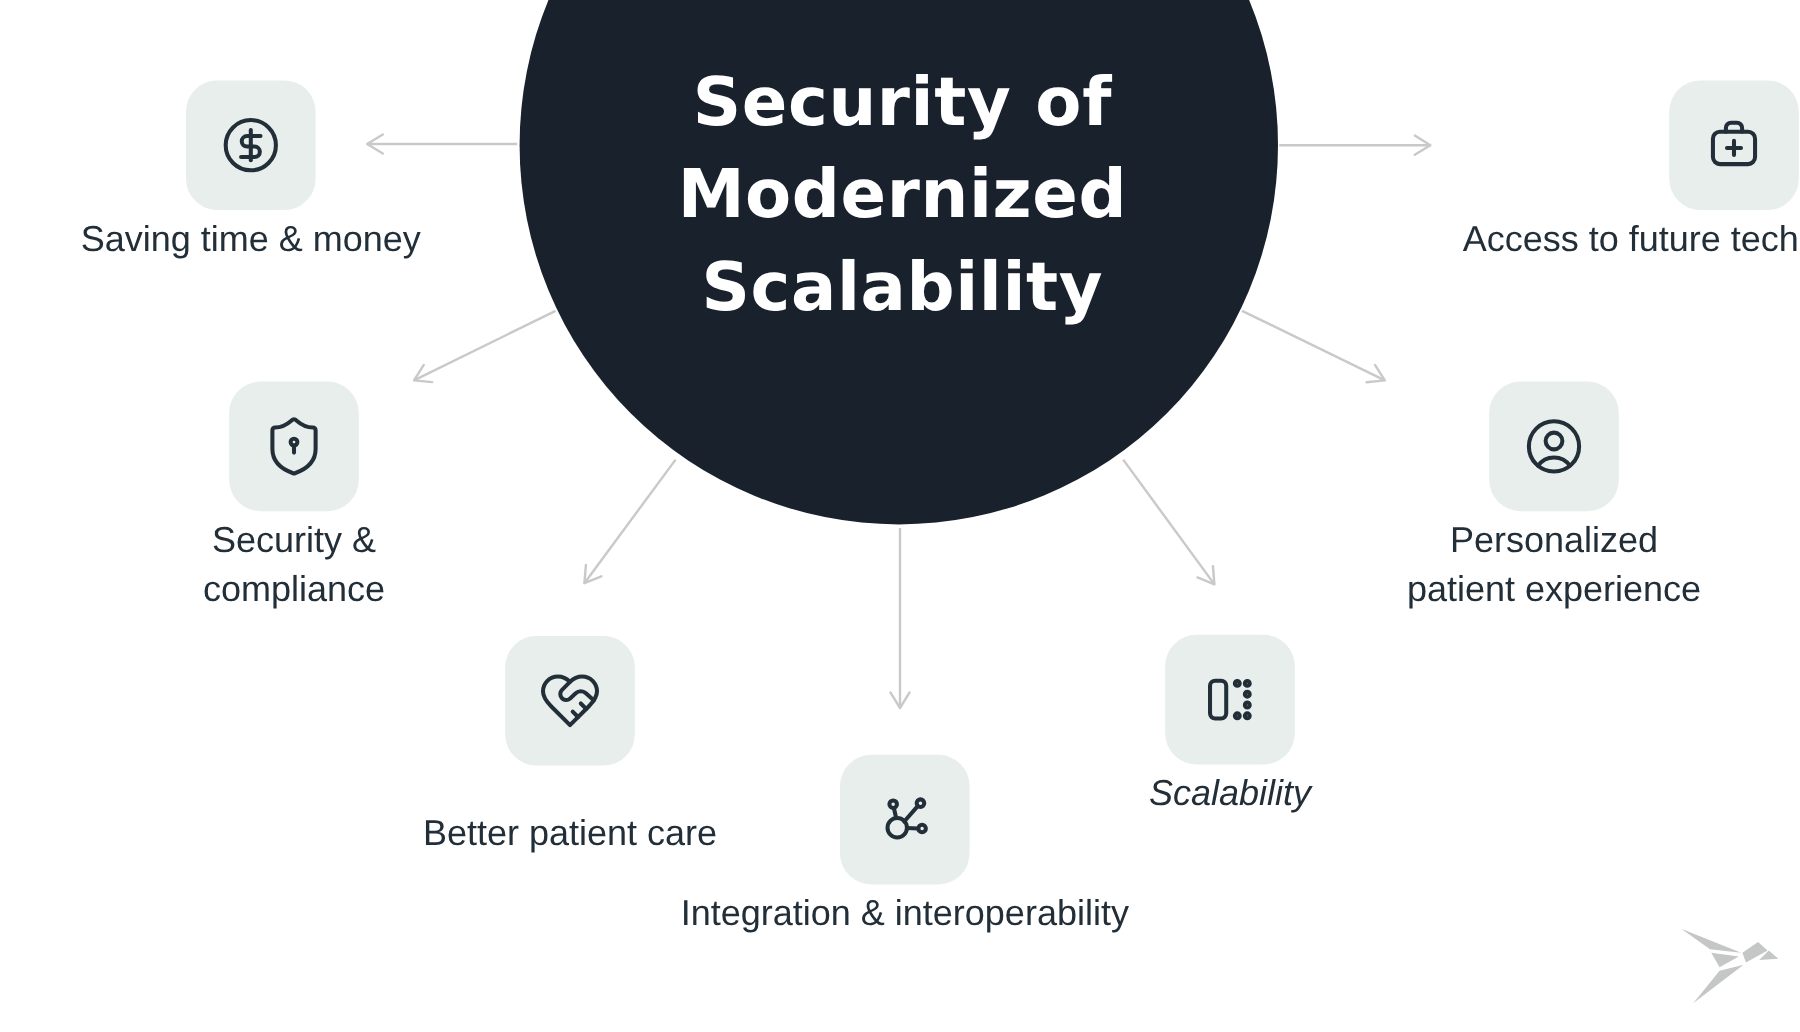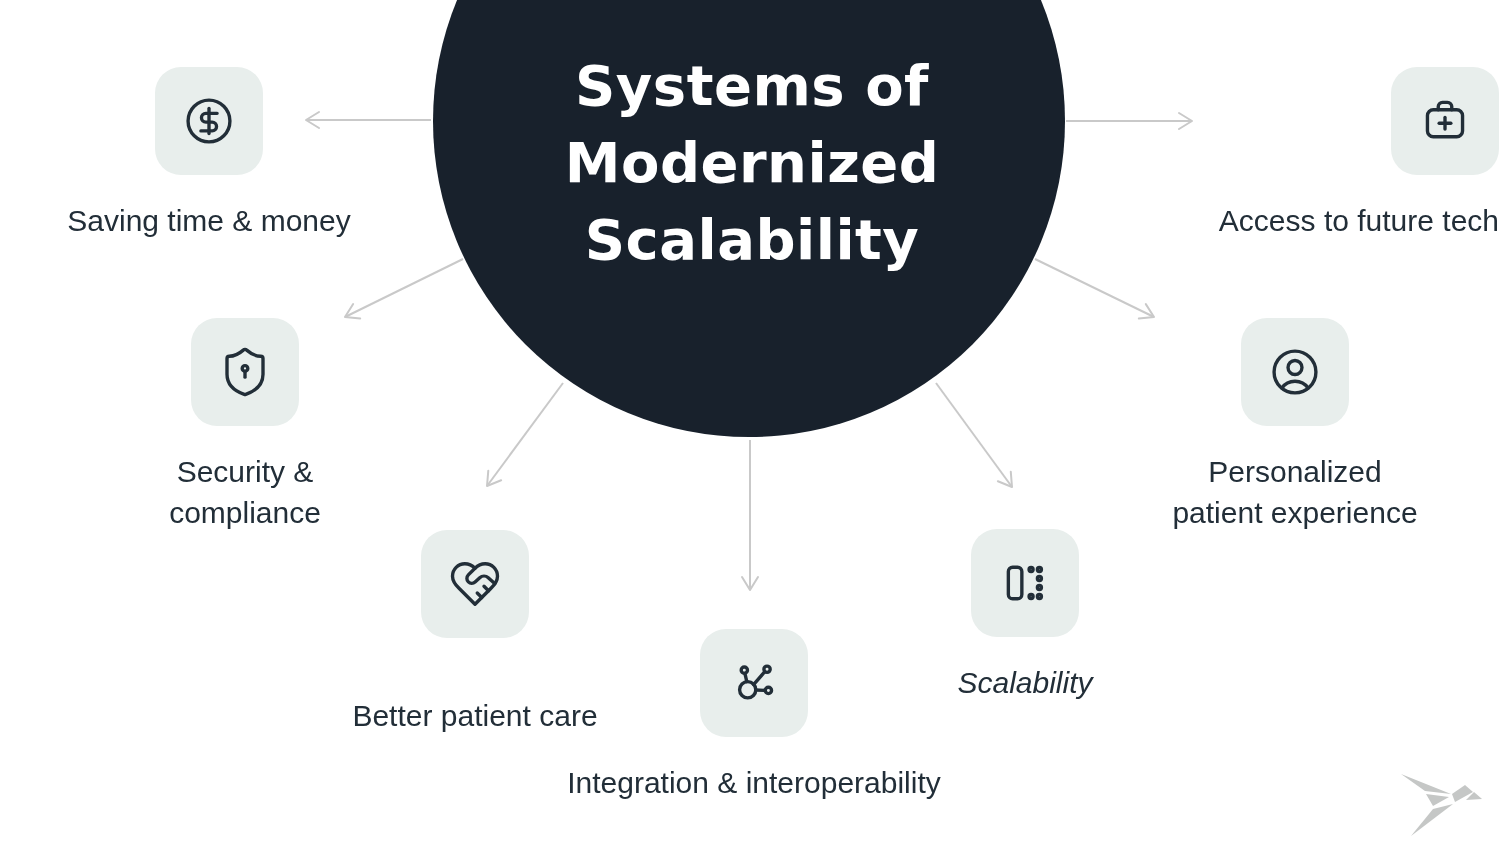--- a/index.html
+++ b/index.html
@@ -34,21 +34,21 @@
   .tile {
     width: 108px; height: 108px;
     background: #e8eeec;
     border-radius: 26px;
     display: flex;
     align-items: center;
     justify-content: center;
   }
   .tile svg { width: 54px; height: 54px; }
   .node-label {
-    margin-top: 25px;
+    margin-top: 4px;
     font-size: 30px;
     line-height: 41px;
     color: #222e38;
     text-align: center;
     white-space: pre-line;
   }
   
   #node-saving        { left: -1px;   top: 67px;  width: 420px; }
   #node-future-tech   { left: 1079px; top: 67px;  width: 420px; align-items: flex-end; }
   #node-security      { left: 85px;   top: 318px; width: 320px; }
@@ -80,21 +80,21 @@
       <line x1="1066" y1="121" x2="1192" y2="121" marker-end="url(#chev)"></line>
       <line x1="463" y1="259" x2="345" y2="317" marker-end="url(#chev)"></line>
       <line x1="1035" y1="259" x2="1154" y2="317" marker-end="url(#chev)"></line>
       <line x1="563" y1="383" x2="487" y2="486" marker-end="url(#chev)"></line>
       <line x1="936" y1="383" x2="1012" y2="487" marker-end="url(#chev)"></line>
       <line x1="750" y1="440" x2="750" y2="590" marker-end="url(#chev)"></line>
     </g>
   </svg>
 
   <div class="center-title">
-    <div>Systems of</div>
+    <div>Security of</div>
     <div>Modernized</div>
     <div>Scalability</div>
   </div>
 
   <div class="node" id="node-saving">
     <div class="tile">
       <svg viewBox="0 0 24 24">
         <g class="icon-stroke">
           <circle cx="12" cy="12" r="9.3"></circle>
           <path d="M15.6 8.6h-5a1.95 1.95 0 0 0 0 3.9h2.8a1.95 1.95 0 0 1 0 3.9H8.4"></path>

